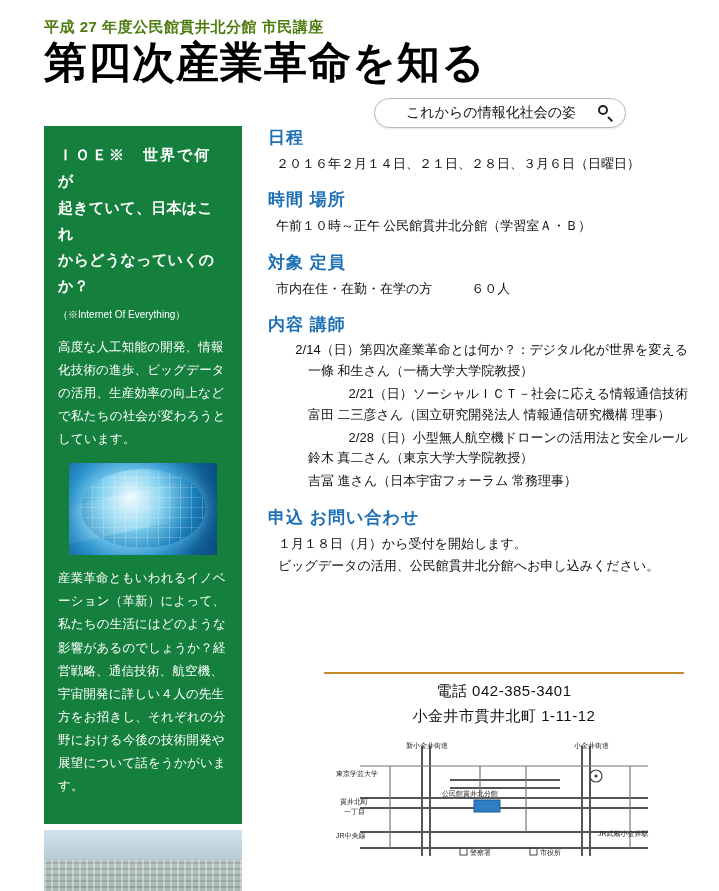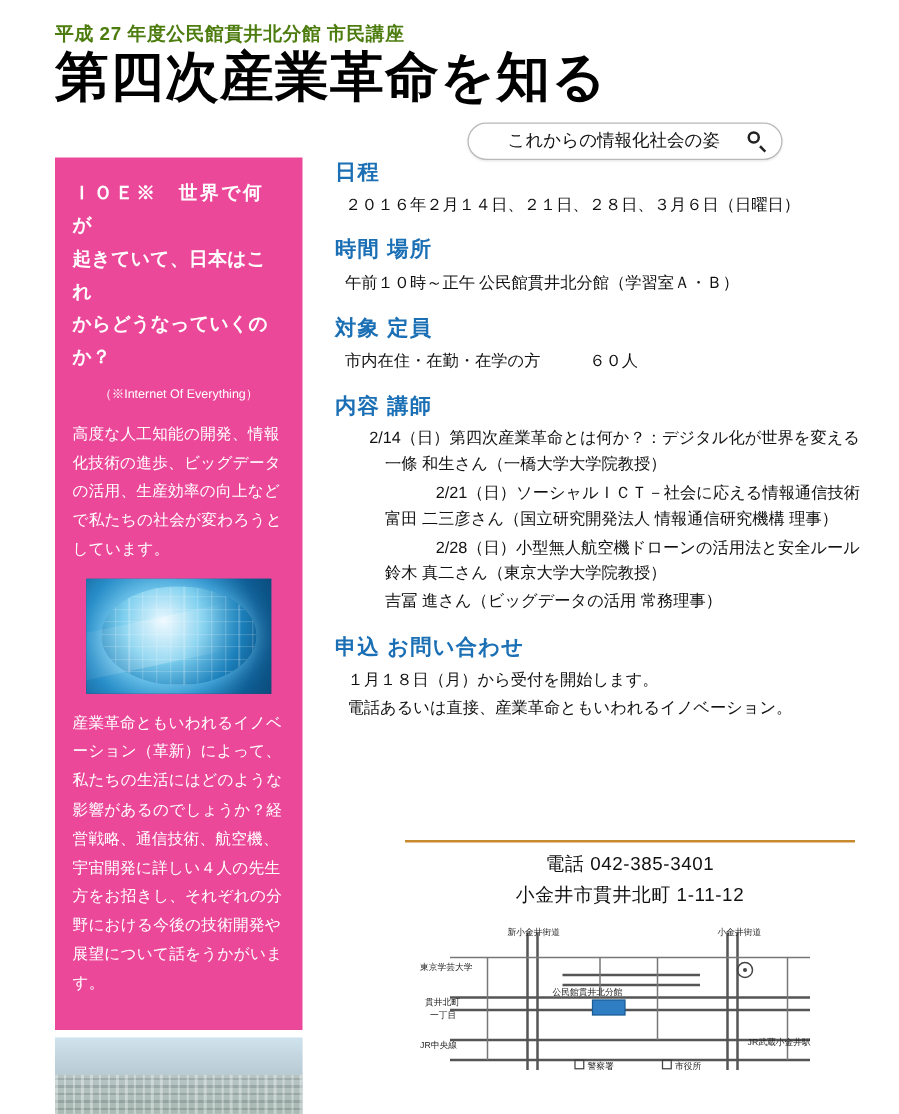--- a/index.html
+++ b/index.html
@@ -84,37 +84,37 @@
     transform: rotate(45deg);
     transform-origin: left center;
   }
 
   
   .left-col {
     position: absolute;
     left: 44px;
     top: 126px;
     width: 198px;
-    background: #ec4899;
+    background: #15803d;
     color: #ffffff;
     padding: 16px 14px 14px 14px;
     box-sizing: border-box;
   }
   .left-head {
     font-size: 15px;
     font-weight: bold;
     line-height: 1.75;
     text-align: left;
     margin: 0 0 8px 0;
     letter-spacing: 0.3px;
   }
   .left-head .ioe { letter-spacing: 2px; }
   .left-note {
     font-size: 10px;
-    text-align: center;
+    text-align: left;
     margin: 0 0 14px 0;
   }
   .left-para {
     font-size: 12.5px;
     line-height: 1.85;
     margin: 0 0 12px 0;
     letter-spacing: 0.2px;
   }
 
   
@@ -319,29 +319,29 @@
       </li>
       <li class="sched-item">
         <div class="sched-line1">2/21（日）ソーシャルＩＣＴ－社会に応える情報通信技術</div>
         <div class="sched-line2">富田 二三彦さん（国立研究開発法人 情報通信研究機構 理事）</div>
       </li>
       <li class="sched-item">
         <div class="sched-line1">2/28（日）小型無人航空機ドローンの活用法と安全ルール</div>
         <div class="sched-line2">鈴木 真二さん（東京大学大学院教授）</div>
       </li>
       <li class="sched-item">
-        <div class="sched-line2">吉冨 進さん（ビッグデータの活用 常務理事）</div>
+        <div class="sched-line2">吉冨 進さん（日本宇宙フォーラム 常務理事）</div>
       </li>
     </ul>
   </div>
 
   <div class="sect">
     <h2 class="sect-title">申込 お問い合わせ</h2>
     <div class="apply-line">１月１８日（月）から受付を開始します。</div>
-    <div class="apply-line">電話あるいは直接、産業革命ともいわれるイノベーション。</div>
+    <div class="apply-line">ビッグデータの活用、公民館貫井北分館へお申し込みください。</div>
   </div>
 
 </div>
 
 <div class="contact">
   <hr class="contact-rule">
   <p class="contact-tel">電話 042-385-3401</p>
   <p class="contact-addr">小金井市貫井北町 1-11-12</p>
 </div>
 

